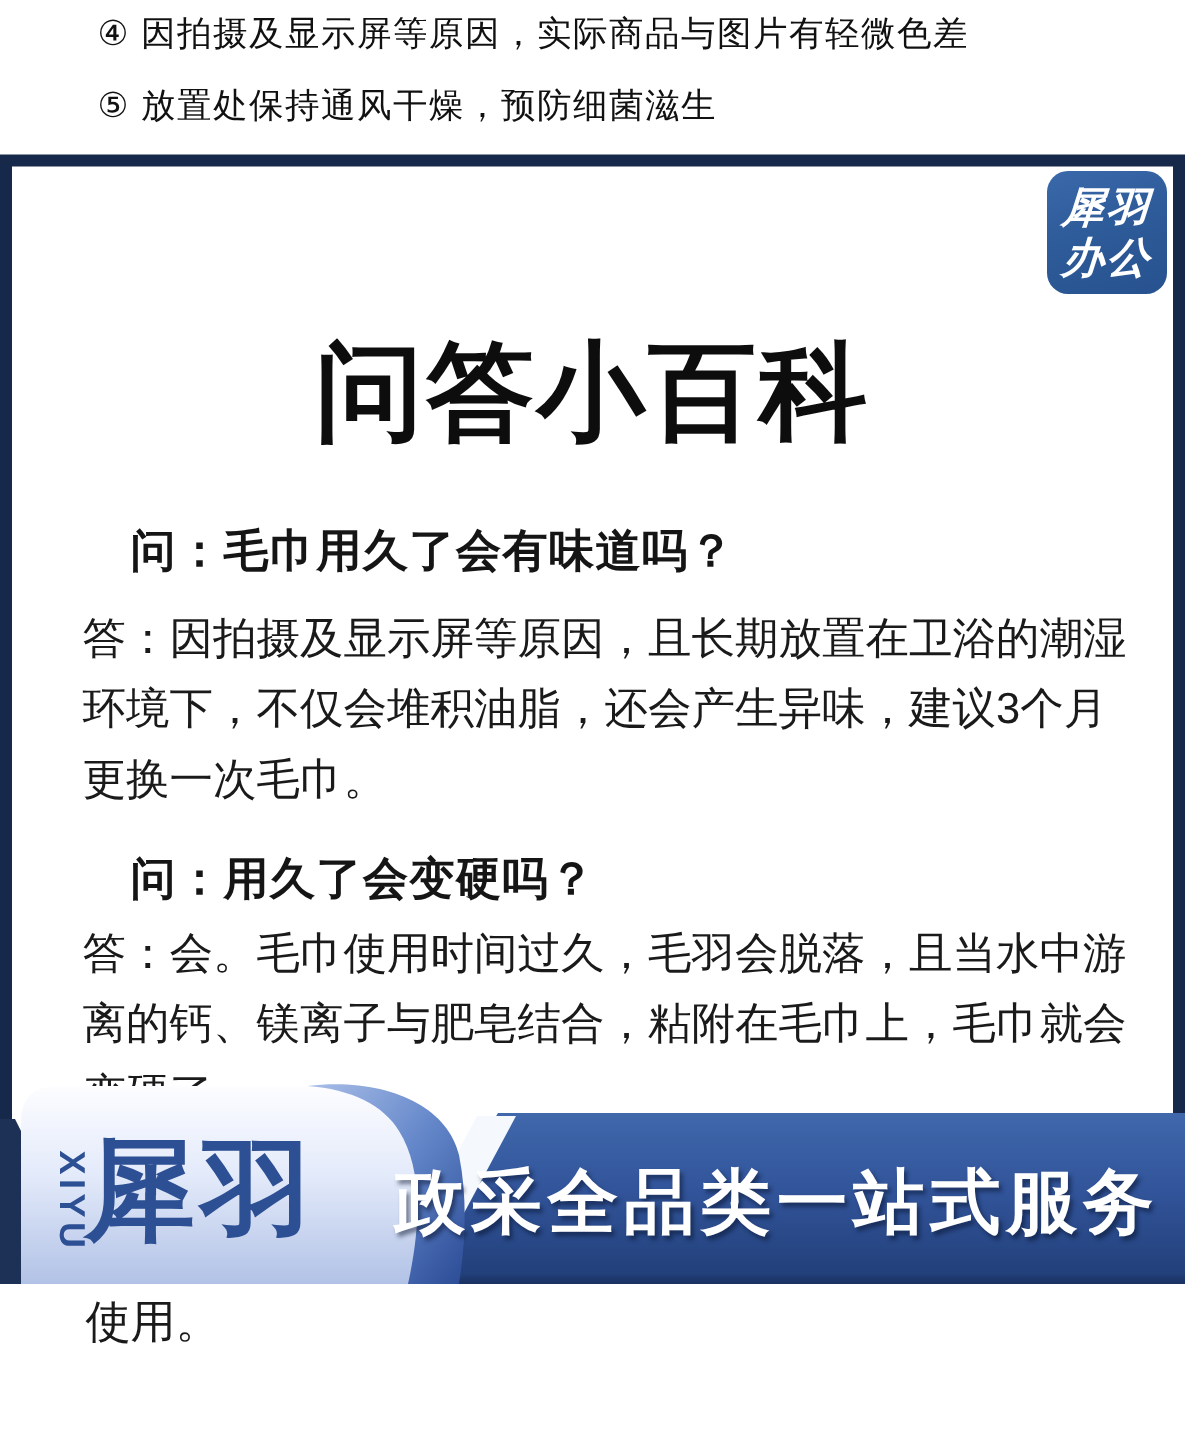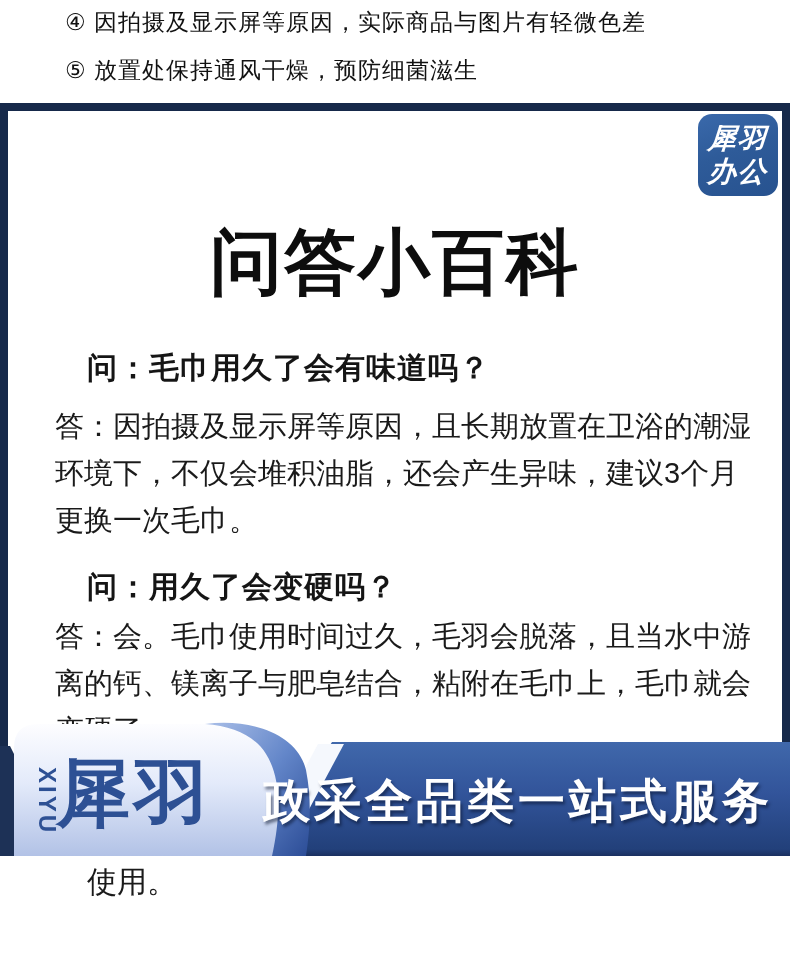--- a/index.html
+++ b/index.html
@@ -54,21 +54,21 @@
     position:absolute;left:56px;top:38px;
     font-size:74px;line-height:80px;font-weight:800;color:#2d5094;letter-spacing:4px;
   }
   .banner-slogan{
     position:absolute;left:262px;top:58px;width:512px;text-align:center;
     font-size:47px;line-height:54px;font-weight:800;color:#ffffff;letter-spacing:4px;
     text-shadow:2px 3px 3px rgba(5,15,40,0.5);
     white-space:nowrap;
   }
   .trailing{
-    position:absolute;left:57px;top:862px;font-size:30px;line-height:40px;color:#1a1a1a;margin-left:30px;
+    position:absolute;left:57px;top:862px;font-size:30px;line-height:40px;color:#1a1a1a;
   }
 </style>
 </head>
 <body>
 
 <div class="notes">
   <div class="note-line">④ 因拍摄及显示屏等原因，实际商品与图片有轻微色差</div>
   <div class="note-line">⑤ 放置处保持通风干燥，预防细菌滋生</div>
 </div>
 

